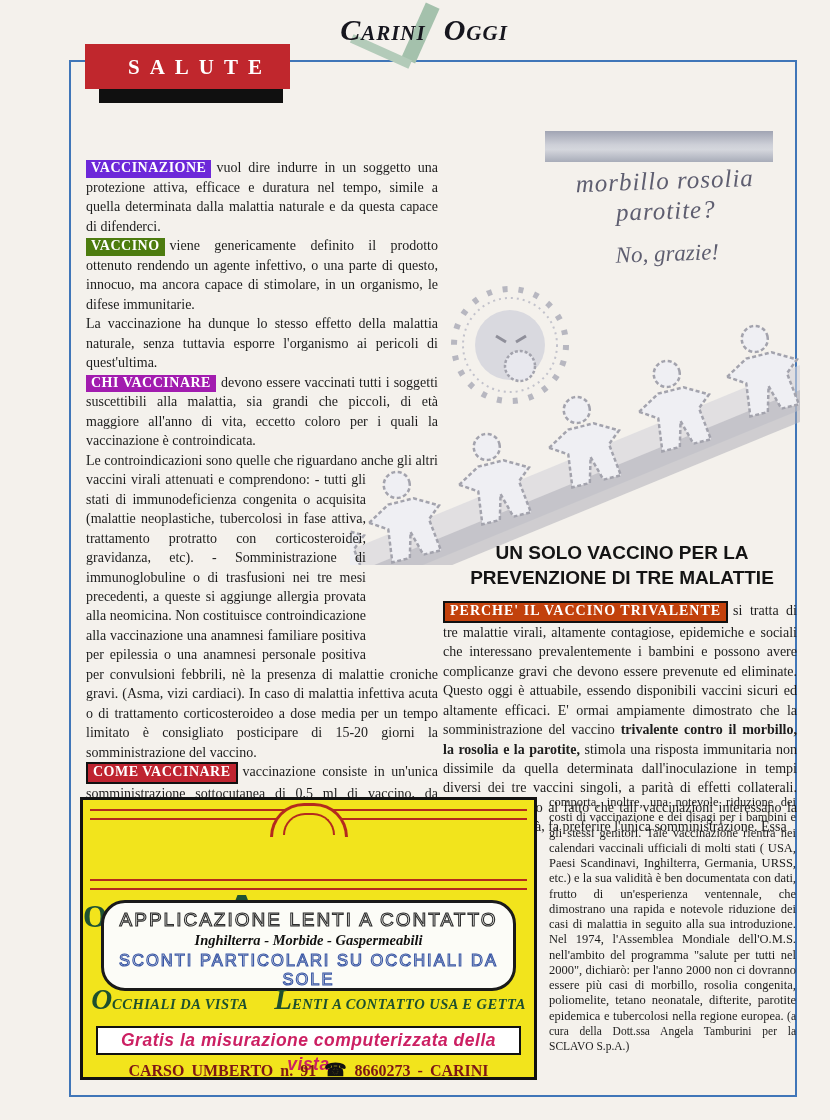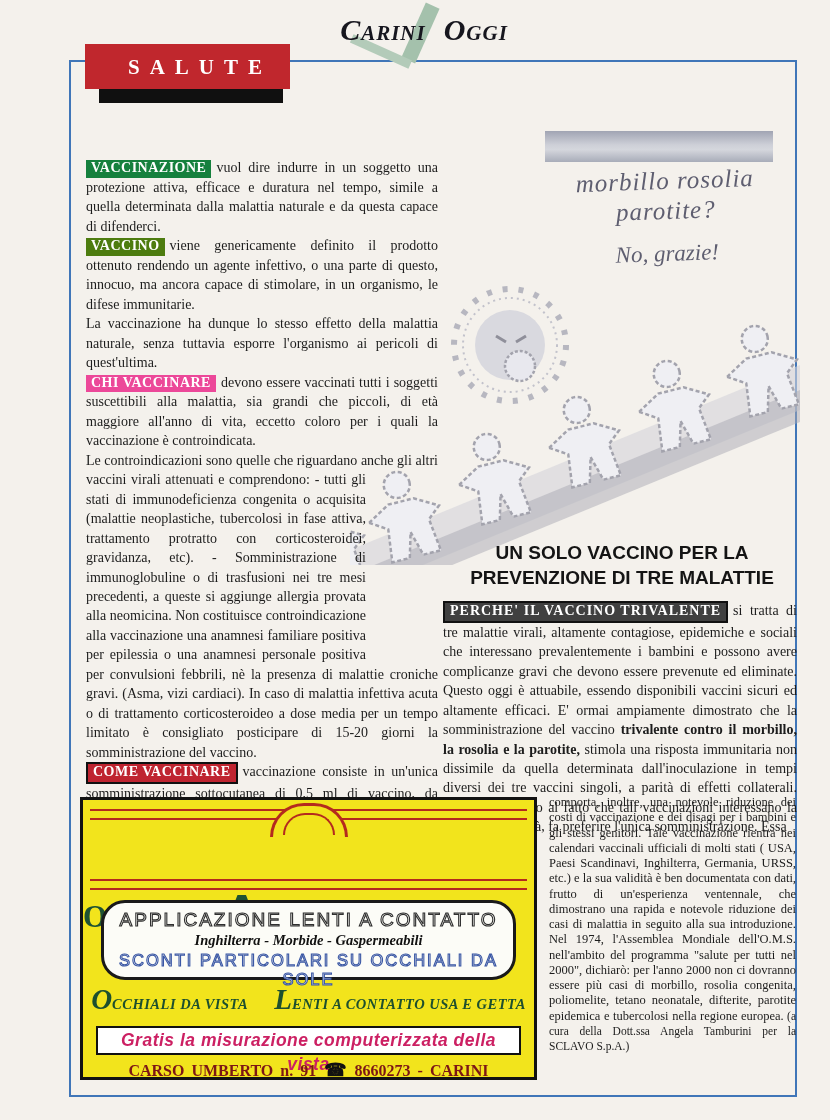--- a/index.html
+++ b/index.html
@@ -22,25 +22,25 @@
           font-weight:bold;font-size:21px;letter-spacing:10px;text-align:center;line-height:46px;padding-left:25px;}
   
   .leftcol{position:absolute;left:86px;top:158px;width:352px;font-size:14px;line-height:1.39;z-index:3;}
   .leftcol p{margin:0;text-align:justify;}
   .rightcol-wide{position:absolute;left:443px;top:601px;width:354px;font-size:14px;line-height:1.39;z-index:3;}
   .rightcol-wide p{margin:0;text-align:justify;}
   .rightcol-narrow{position:absolute;left:549px;top:795px;width:247px;font-size:12.5px;line-height:1.22;z-index:3;}
   .rightcol-narrow p{margin:0;text-align:justify;}
   .credit{font-size:11.5px;}
   .badge{display:inline-block;color:#fff;font-weight:bold;padding:0 5px 1px;line-height:1.2;letter-spacing:.5px;margin-right:5px;}
-  .badge-blue{background:#15803d;}
+  .badge-blue{background:#6d28d9;}
   .badge-red{background:#4d7c0f;}
-  .badge-black{background:#ec4899;}
+  .badge-black{background:#a21caf;}
   .badge-border{background:#bf2430;border:2px solid #111;}
-  .badge-trivalente{background:#404040;border:2px solid #111;letter-spacing:1px;}
+  .badge-trivalente{background:#c2410c;border:2px solid #111;letter-spacing:1px;}
   .illu-cut{float:right;width:66px;height:192px;margin-left:6px;}
   .boldrun{font-weight:bold;}
   
   .grey-bar{position:absolute;left:545px;top:131px;width:228px;height:31px;
             background:linear-gradient(180deg,#9297a9 0%,#c7cad4 45%,#cfd2da 60%,#9ba0b0 100%);opacity:.85;}
   
   .handwriting{position:absolute;left:535px;top:167px;width:262px;text-align:center;z-index:3;
                font-style:italic;color:#5e5e70;transform:rotate(-2deg);}
   .hw1{font-size:25px;letter-spacing:1px;}
   .hw2{font-size:25px;letter-spacing:1px;margin-top:2px;}
@@ -56,21 +56,21 @@
   .rule{position:absolute;left:7px;right:7px;height:7px;border-top:2.5px solid #b42a1e;border-bottom:2.5px solid #b42a1e;}
   .rule-top{top:9px;}
   .rule-bottom{top:79px;}
   .arc-outer{position:absolute;top:3px;left:50%;width:78px;height:34px;margin-left:-39px;background:#f2e41c;
              border:3.5px solid #b42a1e;border-bottom:none;border-radius:39px 39px 0 0;box-sizing:border-box;}
   .arc-inner{position:absolute;top:13px;left:50%;width:52px;height:22px;margin-left:-26px;
              border:2px solid #b42a1e;border-bottom:none;border-radius:26px 26px 0 0;box-sizing:border-box;}
   .brand{position:absolute;left:0;right:0;top:28px;text-align:left;font-weight:bold;color:#1e5233;white-space:nowrap;margin-top:45px;}
   .brand-small{font-size:31px;letter-spacing:7px;}
   .brand-big{font-size:60px;letter-spacing:2px;position:relative;top:7px;margin:0 6px 0 2px;}
-  .lens-box{position:absolute;top:100px;left:18px;right:18px;height:80px;border:3px solid #1a1a1a;border-radius:24px;
+  .lens-box{position:absolute;top:100px;left:18px;right:18px;height:91px;border:3px solid #1a1a1a;border-radius:24px;
             background:#fcfcf7;text-align:center;box-sizing:border-box;}
   .lens1{margin-top:6px;font-family:"Liberation Sans",sans-serif;font-size:19px;letter-spacing:2px;
          color:#f7f7f2;-webkit-text-stroke:1.1px #2f2f2f;}
   .lens2{font-size:14.5px;font-weight:bold;font-style:italic;color:#111;margin-top:1px;}
   .lens3{font-family:"Liberation Sans",sans-serif;font-size:16.5px;letter-spacing:2px;margin-top:2px;
          color:#f7f7f2;-webkit-text-stroke:1.1px #3a57a5;}
   .products{position:absolute;top:188px;left:0;right:0;display:flex;justify-content:center;gap:26px;
             color:#1d4f2e;font-style:italic;font-weight:bold;white-space:nowrap;}
   .prod-initial{font-size:29px;line-height:22px;}
   .prod-rest{font-size:14.5px;letter-spacing:.5px;}

